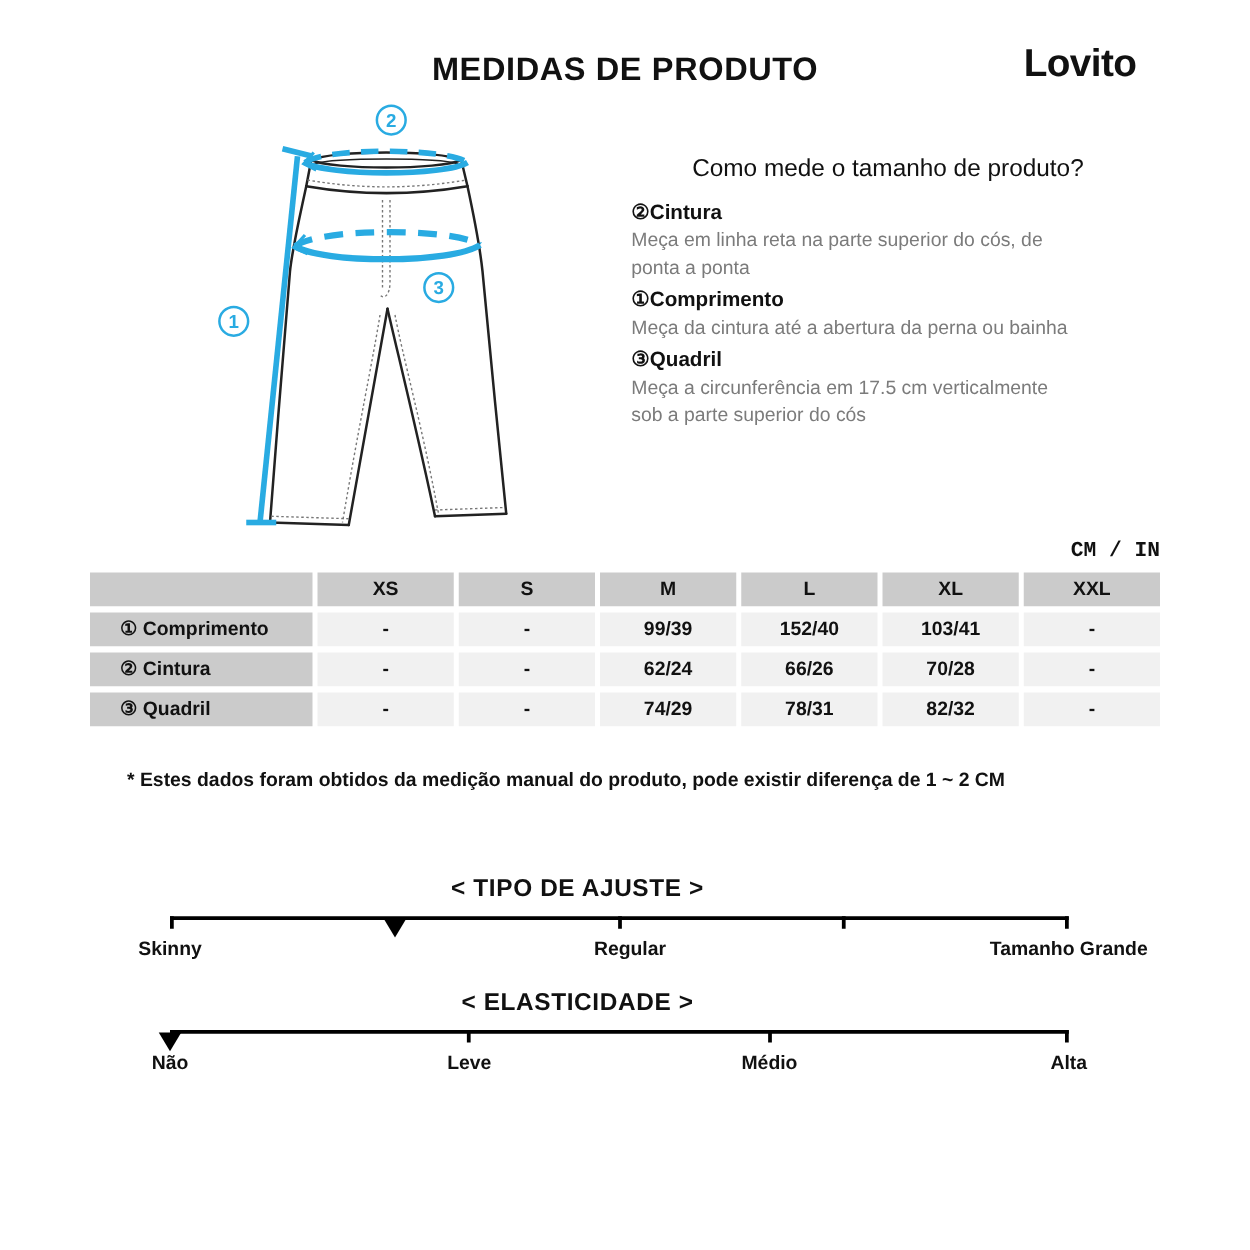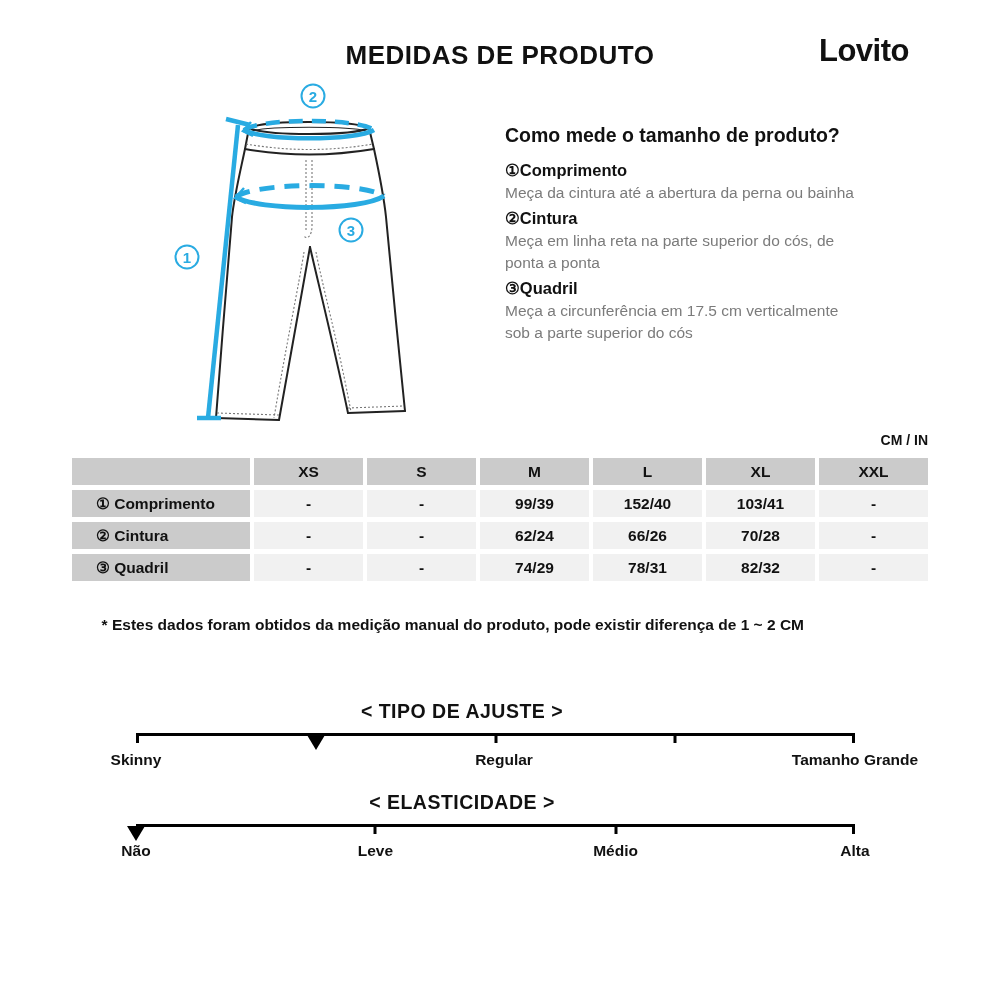--- a/index.html
+++ b/index.html
@@ -6,25 +6,25 @@
   body{
     width:1000px;height:1000px;position:relative;background:#ffffff;
     font-family:"Liberation Sans", sans-serif;color:#111;overflow:hidden;
   }
   .page-title{position:absolute;left:0;top:40px;width:1000px;text-align:center;
     font-size:26px;font-weight:bold;letter-spacing:.5px;}
   .brand-logo{position:absolute;top:33px;right:91px;font-size:31px;font-weight:bold;letter-spacing:-.5px;}
   .diagram{position:absolute;left:160px;top:80px;width:340px;height:360px;}
 
   .guide{position:absolute;left:505px;top:124px;width:362px;}
-  .g-heading{font-size:19.5px;font-weight:bold;margin-bottom:11px;}
+  .g-heading{font-size:19.5px;font-weight:normal;margin-bottom:11px;text-align:right;}
   .g-name{font-size:16.5px;font-weight:bold;line-height:24px;}
   .g-desc{font-size:15.5px;color:#7b7b7b;line-height:22px;margin-bottom:2px;}
 
-  .unit-label{position:absolute;right:72px;top:432px;font-size:14px;font-weight:bold;}
+  .unit-label{position:absolute;right:72px;top:432px;font-size:17px;font-weight:bold;font-family:Liberation Mono, monospace;}
 
   .size-table{position:absolute;left:72px;top:458px;width:856px;}
   .tr{display:grid;grid-template-columns:178px repeat(6,1fr);column-gap:4px;margin-bottom:5px;height:27px;}
   .cell{display:flex;align-items:center;justify-content:center;font-size:15.5px;font-weight:bold;text-align:right;}
   .head-cell{background:#cbcbcb;}
   .label-cell{background:#cbcbcb;justify-content:flex-start;padding-left:24px;}
   .val-cell{background:#f1f1f1;}
 
   .footnote{position:absolute;left:0;top:616px;width:804px;text-align:right;
     font-size:15.5px;font-weight:bold;}
@@ -93,27 +93,27 @@
     <text x="191" y="155.5" fill="#29abe2">3</text>
     <circle cx="27" cy="177" r="11.5" fill="#fff" stroke="#29abe2" stroke-width="2"></circle>
     <text x="27" y="182.5" fill="#29abe2">1</text>
   </g>
 </svg>
 
 <div class="guide">
   <div class="g-heading">Como mede o tamanho de produto?</div>
 
   <div>
-    <div class="g-name"><span>①</span><span>Comprimento</span></div>
-    <div class="g-desc">Meça da cintura até a abertura da perna ou bainha</div>
+    <div class="g-name"><span>②</span><span>Cintura</span></div>
+    <div class="g-desc">Meça em linha reta na parte superior do cós, de ponta a ponta</div>
   </div>
 
   <div>
-    <div class="g-name"><span>②</span><span>Cintura</span></div>
-    <div class="g-desc">Meça em linha reta na parte superior do cós, de ponta a ponta</div>
+    <div class="g-name"><span>①</span><span>Comprimento</span></div>
+    <div class="g-desc">Meça da cintura até a abertura da perna ou bainha</div>
   </div>
 
   <div>
     <div class="g-name"><span>③</span><span>Quadril</span></div>
     <div class="g-desc">Meça a circunferência em 17.5 cm verticalmente sob a parte superior do cós</div>
   </div>
 </div>
 
 <div class="unit-label">CM / IN</div>
 

